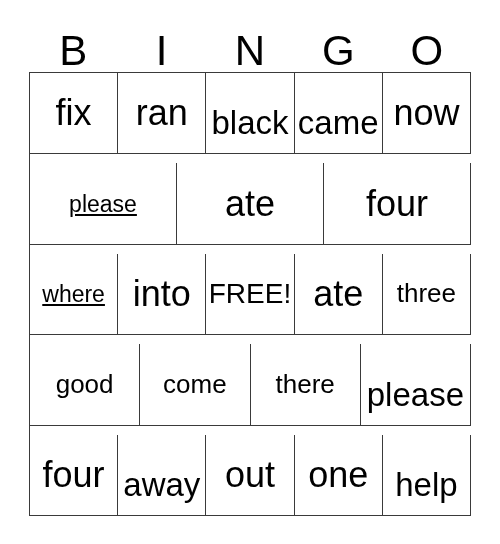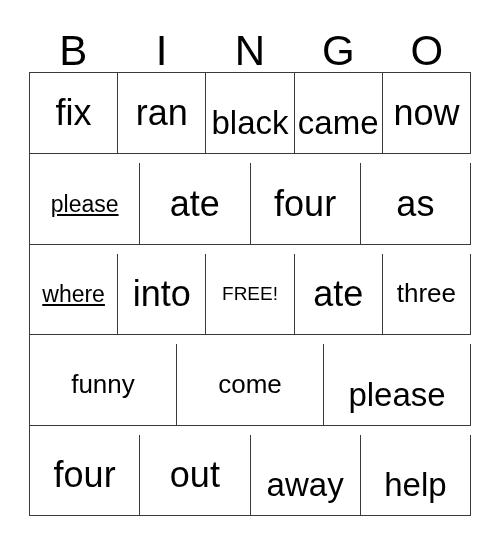--- a/index.html
+++ b/index.html
@@ -86,21 +86,21 @@
     text-align: center;
     color: #000000;
     padding: 0 1px;
   }
 
   
   .sz-xl  { font-size: 36px; }   
   .sz-lg  { font-size: 33px; margin-top: 21px; }   
   .sz-md  { font-size: 26px; }   
   .sz-sm  { font-size: 23px; text-decoration: underline; }   
-  .sz-xs  { font-size: 19px; }   
+  .sz-xs  { font-size: 28px; }   
 </style>
 </head>
 <body>
 
 <div class="card">
 
   <div class="header-row">
     <div class="header-cell">B</div>
     <div class="header-cell">I</div>
     <div class="header-cell">N</div>
@@ -131,23 +131,20 @@
     <div class="grid-row">
       <div class="cell">
           <span class="cell-text sz-sm">please</span>
         </div>
       <div class="cell">
           <span class="cell-text sz-xl">ate</span>
         </div>
       <div class="cell">
           <span class="cell-text sz-xl">four</span>
         </div>
-      <div class="cell">
-          <span class="cell-text sz-xl">as</span>
-        </div>
     </div>
 
     <div class="grid-row">
       <div class="cell">
           <span class="cell-text sz-sm">where</span>
         </div>
       <div class="cell">
           <span class="cell-text sz-xl">into</span>
         </div>
       <div class="cell">
@@ -156,39 +153,45 @@
       <div class="cell">
           <span class="cell-text sz-xl">ate</span>
         </div>
       <div class="cell">
           <span class="cell-text sz-md">three</span>
         </div>
     </div>
 
     <div class="grid-row">
       <div class="cell">
-          <span class="cell-text sz-md">funny</span>
+          <span class="cell-text sz-md">good</span>
         </div>
       <div class="cell">
           <span class="cell-text sz-md">come</span>
+        </div>
+      <div class="cell">
+          <span class="cell-text sz-md">there</span>
         </div>
       <div class="cell">
           <span class="cell-text sz-lg">please</span>
         </div>
     </div>
 
     <div class="grid-row">
       <div class="cell">
           <span class="cell-text sz-xl">four</span>
         </div>
       <div class="cell">
+          <span class="cell-text sz-lg">away</span>
+        </div>
+      <div class="cell">
           <span class="cell-text sz-xl">out</span>
         </div>
       <div class="cell">
-          <span class="cell-text sz-lg">away</span>
+          <span class="cell-text sz-xl">one</span>
         </div>
       <div class="cell">
           <span class="cell-text sz-lg">help</span>
         </div>
     </div>
 
   </div>
 </div>
 
 </body></html>

